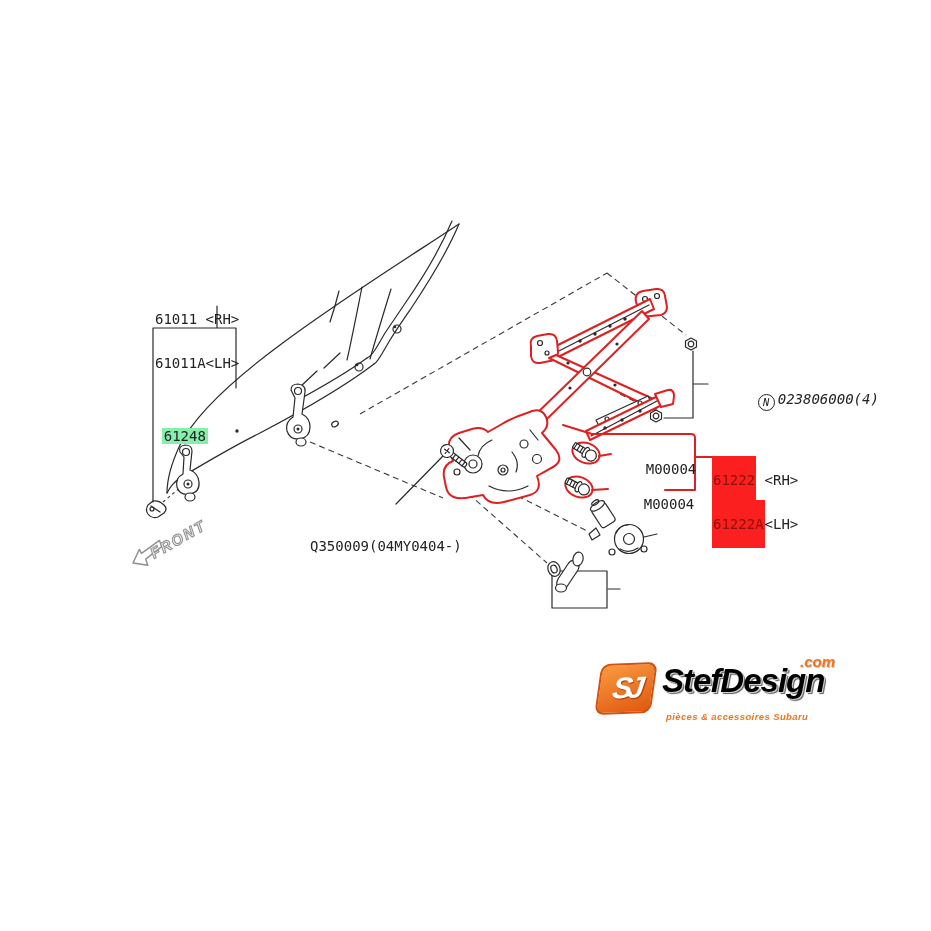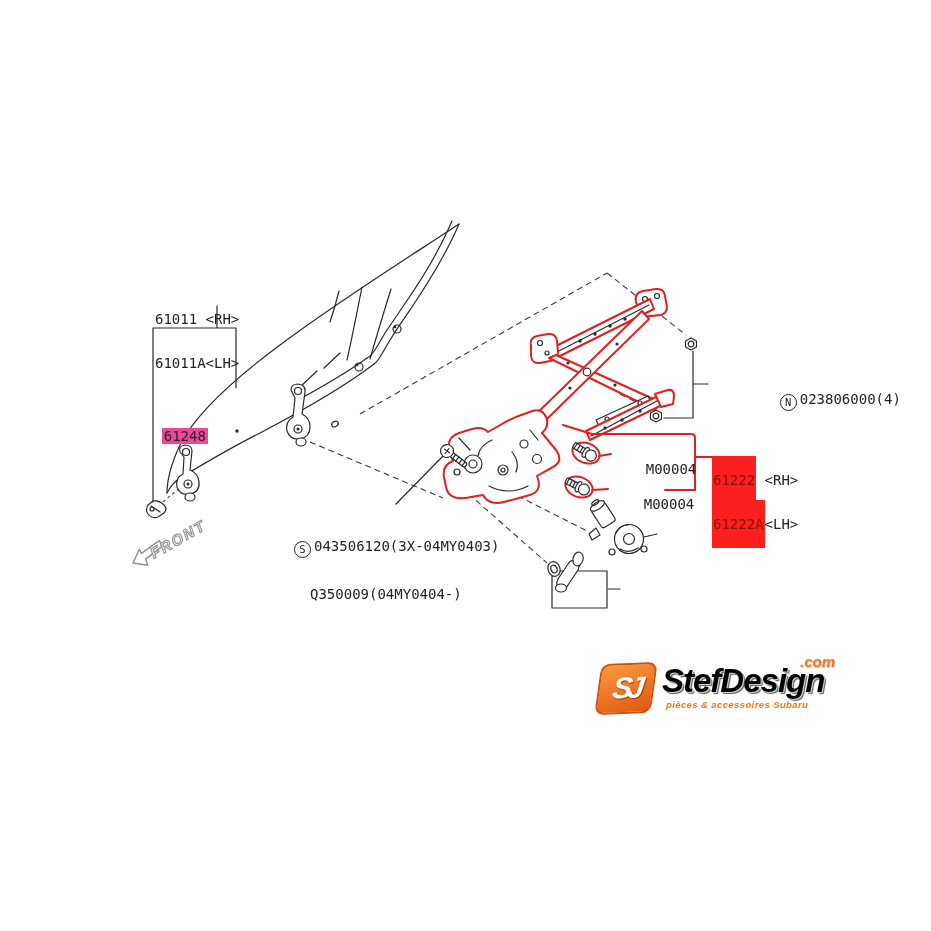--- a/index.html
+++ b/index.html
@@ -13,38 +13,38 @@
   .k{stroke:#2a2a2a;stroke-width:1.2;fill:none;stroke-linecap:round;stroke-linejoin:round;}
   .kf{stroke:#2a2a2a;stroke-width:1.2;fill:#ffffff;stroke-linejoin:round;}
   .dot{fill:#2a2a2a;stroke:none;}
   .dash{stroke:#3a3a3a;stroke-width:1.1;fill:none;stroke-dasharray:6 4;}
   .r{stroke:var(--red);stroke-width:2;fill:none;stroke-linecap:round;stroke-linejoin:round;}
   .rf{stroke:var(--red);stroke-width:2;fill:#ffffff;stroke-linejoin:round;}
   .lbl{position:absolute;font:14px/14.5px "DejaVu Sans Mono",monospace;color:var(--ink);white-space:pre;}
   .badge{display:inline-block;width:15px;height:15px;border:1.4px solid var(--ink);border-radius:50%;
          font-size:10.5px;line-height:15px;text-align:center;vertical-align:-2px;margin-right:3px;}
   .hl{background:var(--red-bg);color:var(--red-text);padding:16px 1px;}
-  .wbg{background:#ec4899;padding:0 2px;}
+  .wbg{background:#86efac;padding:0 2px;}
   .indent{padding-left:16px;}
   #front-label{position:absolute;left:147px;top:547px;transform:rotate(-30deg);transform-origin:left top;
          font:italic bold 15px "Liberation Sans",sans-serif;letter-spacing:2px;
          color:#e8e8e8;-webkit-text-stroke:1px #8f8f8f;}
   
   #logo{position:absolute;left:582px;top:650px;width:300px;height:90px;}
   #logo-badge{position:absolute;left:16px;top:13px;width:52px;height:47px;
          background:linear-gradient(160deg,#f99b40,#e0570f);border:2px solid #d4500e;border-radius:9px;
          transform:skewX(-10deg) rotate(-2deg);color:#fff;
          font:italic bold 30px "Liberation Sans",sans-serif;letter-spacing:-5px;
          text-align:center;line-height:46px;text-shadow:1px 1px 1px #a33a05;}
   #logo-brand{position:absolute;left:80px;top:12px;
          font:italic bold 33px "Liberation Sans",sans-serif;letter-spacing:-1px;color:#000000;
          text-shadow:1px 1px 0 #cfcfcf,2px 2px 1px #5e5e5e;}
   #logo-com{position:absolute;left:218px;top:3px;color:var(--orange);
          font:italic bold 15px "Liberation Sans",sans-serif;text-shadow:1px 1px 0 #c8c8c8;}
-  #logo-tagline{position:absolute;left:84px;top:49px;color:var(--orange);
+  #logo-tagline{position:absolute;left:84px;top:61px;color:var(--orange);
          font:italic bold 9.5px "Liberation Sans",sans-serif;letter-spacing:.4px;}
 </style>
 </head>
 <body>
 
 <div id="stage">
 
   <svg width="931" height="931" viewBox="0 0 931 931">
 
     <g>
@@ -214,38 +214,37 @@
 
   <div class="lbl" style="left:155px;top:283px;">
     <div>61011 &lt;RH&gt;</div>
     <div>61011A&lt;LH&gt;</div>
   </div>
 
   <div class="lbl" style="left:128px;top:414px;">
     <span class="wbg">61248</span>
   </div>
 
-  <div class="lbl" style="left:746px;top:377px;">
+  <div class="lbl" style="left:724px;top:377px;font-style:italic;">
     <span class="badge">N</span><span>023806000(4)</span>
   </div>
 
   <div class="lbl" style="left:612px;top:447px;">
     <span>M00004</span>
   </div>
   <div class="lbl" style="left:610px;top:482px;">
     <span>M00004</span>
   </div>
 
   <div class="lbl" style="left:712px;top:444px;">
     <div><span class="hl">61222</span><span> &lt;RH&gt;</span></div>
     <div><span class="hl">61222A</span><span>&lt;LH&gt;</span></div>
   </div>
 
   <div class="lbl" style="left:294px;top:510px;">
-    <div><span class="badge">S</span><span>043506120(3X-04MY0403)</span></div>
     <div class="indent">Q350009(04MY0404-)</div>
   </div>
 
 
 
   <div id="front-label">FRONT</div>
 
   <div id="logo">
     <div id="logo-badge">SJ</div>
     <div id="logo-brand">StefDesign</div>

